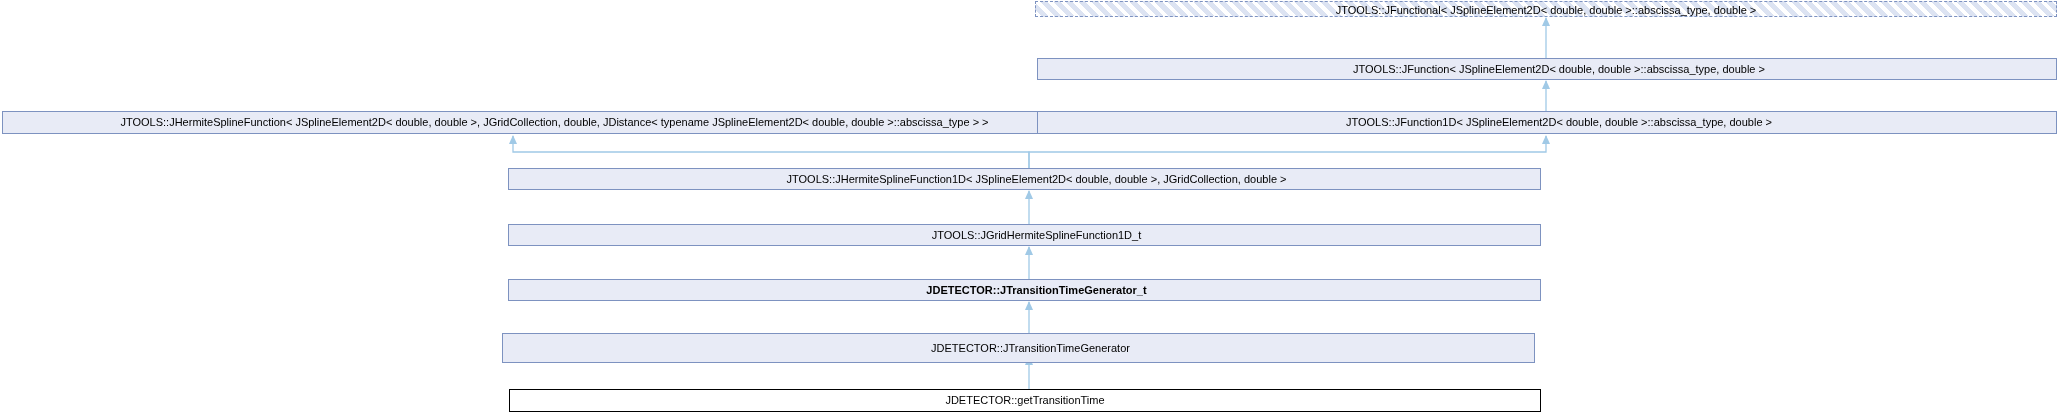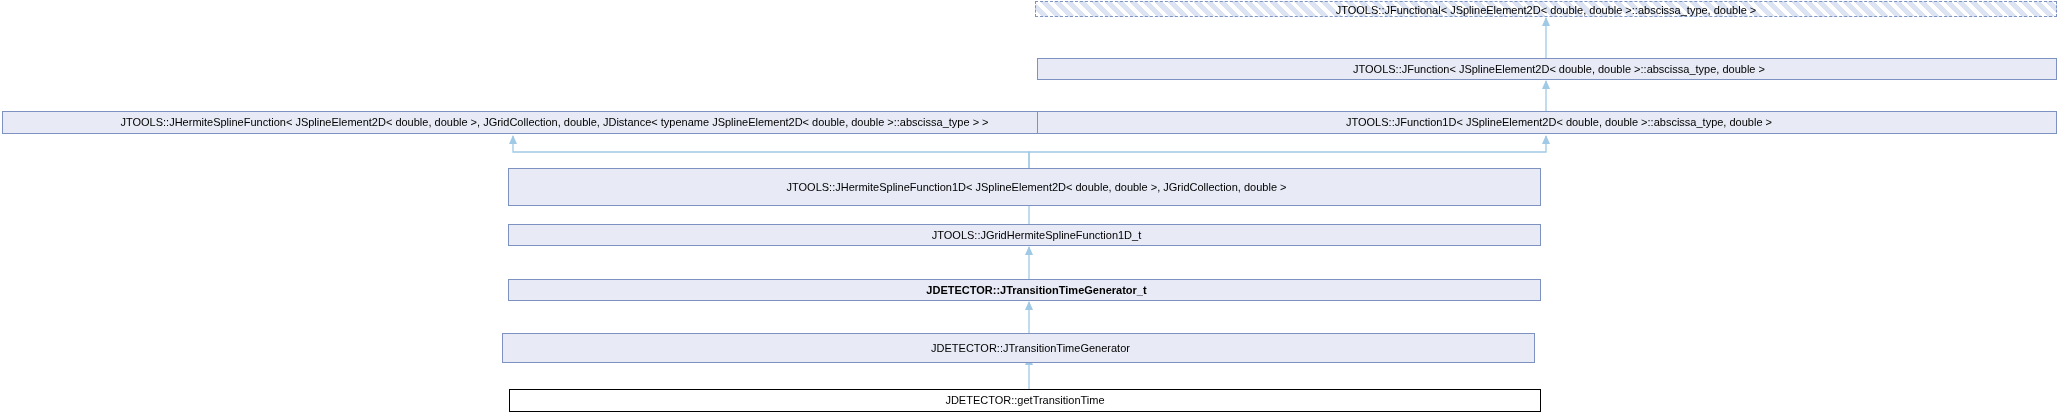--- a/index.html
+++ b/index.html
@@ -84,21 +84,21 @@
       </div>
       <div class="node solid" style="left: 1037px; top: 58px; width: 1020px; height: 22px;">
         <span class="node-label">JTOOLS::JFunction&lt; JSplineElement2D&lt; double, double &gt;::abscissa_type, double &gt;</span>
       </div>
       <div class="node solid" style="left: 2px; top: 111px; width: 1081px; height: 23px;">
         <span class="node-label">JTOOLS::JHermiteSplineFunction&lt; JSplineElement2D&lt; double, double &gt;, JGridCollection, double, JDistance&lt; typename JSplineElement2D&lt; double, double &gt;::abscissa_type &gt; &gt;</span>
       </div>
       <div class="node solid" style="left: 1037px; top: 111px; width: 1020px; height: 23px;">
         <span class="node-label">JTOOLS::JFunction1D&lt; JSplineElement2D&lt; double, double &gt;::abscissa_type, double &gt;</span>
       </div>
-      <div class="node solid" style="left: 508px; top: 168px; width: 1033px; height: 38px;">
+      <div class="node solid" style="left: 508px; top: 168px; width: 1033px; height: 22px;">
         <span class="node-label">JTOOLS::JHermiteSplineFunction1D&lt; JSplineElement2D&lt; double, double &gt;, JGridCollection, double &gt;</span>
       </div>
       <div class="node solid" style="left: 508px; top: 224px; width: 1033px; height: 22px; text-align: center;">
         <span class="node-label">JTOOLS::JGridHermiteSplineFunction1D_t</span>
       </div>
       <div class="node solid" style="left: 508px; top: 279px; width: 1033px; height: 22px; font-weight: bold;">
         <span class="node-label">JDETECTOR::JTransitionTimeGenerator_t</span>
       </div>
       <div class="node solid" style="left: 502px; top: 333px; width: 1033px; height: 30px;">
         <span class="node-label">JDETECTOR::JTransitionTimeGenerator</span>

